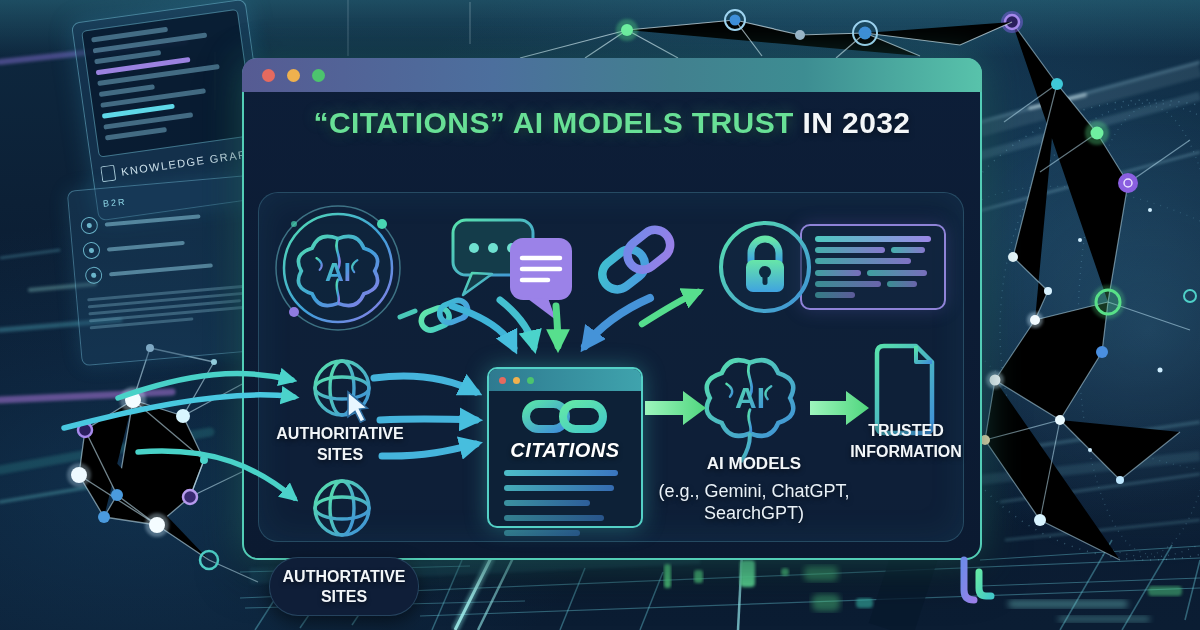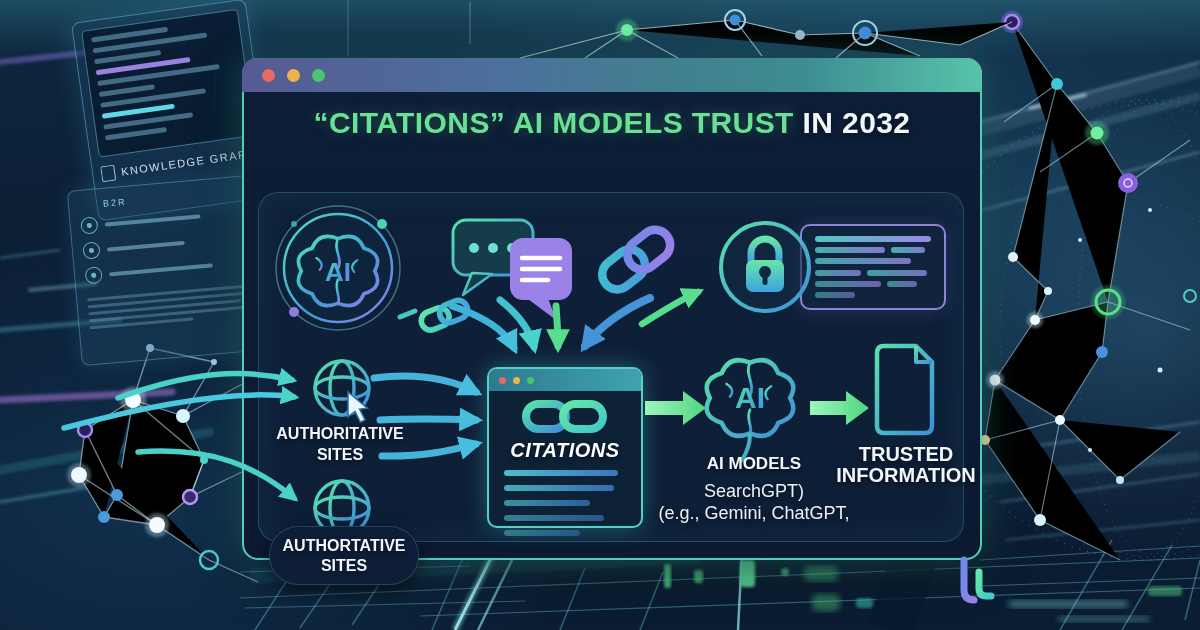--- a/index.html
+++ b/index.html
@@ -53,28 +53,28 @@
     text-shadow:0 2px 6px rgba(0,0,0,.45);}
   .hl-green{color:#68e096;text-shadow:0 0 14px rgba(100,230,150,.35),0 2px 6px rgba(0,0,0,.4);}
   .inner-panel{position:absolute;left:14px;top:132px;width:704px;height:348px;border-radius:20px;
     background:rgba(18,37,62,.52);border:1.5px solid rgba(108,196,224,.26);
     box-shadow:inset 0 0 34px rgba(40,125,165,.14);}
 
   
   .lbl{position:absolute;text-align:center;color:#f2f6f9;font-weight:800;
     text-shadow:0 2px 5px rgba(0,0,0,.55);}
   .sites-top{left:252px;top:423px;width:176px;font-size:16px;line-height:21px;}
-  .pill{position:absolute;left:269px;top:526px;width:148px;height:57px;border-radius:29px;
+  .pill{position:absolute;left:269px;top:557px;width:148px;height:57px;border-radius:29px;
     background:#0f1e38;border:1px solid rgba(120,200,230,.22);box-shadow:0 6px 18px rgba(0,0,0,.5);
     display:flex;flex-direction:column;align-items:center;justify-content:center;
     color:#f2f6f9;font-weight:800;font-size:16px;line-height:20px;text-shadow:0 2px 4px rgba(0,0,0,.5);}
   .aim-block{left:645px;top:451px;width:218px;}
   .aim-title{font-size:17px;line-height:26px;}
   .aim-sub{font-size:18px;line-height:22px;font-weight:400;color:#eaf2f8;margin-top:3px;}
-  .trusted{left:836px;top:444px;width:140px;font-size:20px;line-height:21px;}
+  .trusted{left:836px;top:420px;width:140px;font-size:16px;line-height:21px;}
 
   
   .cit-card{position:absolute;left:487px;top:367px;width:152px;height:157px;border-radius:10px;
     border:2px solid #54d0c6;background:#0d2137;box-shadow:0 0 22px rgba(70,210,200,.35);}
   .cit-bar{height:22px;border-radius:8px 8px 0 0;background:linear-gradient(90deg,#2e7a90,#3fa3ad);
     display:flex;align-items:center;padding-left:10px;gap:7px;}
   .cdot{width:7px;height:7px;border-radius:50%;}
   .cit-label{text-align:center;color:#fff;font-weight:800;font-size:20px;letter-spacing:.5px;
     margin-top:2px;text-shadow:0 2px 4px rgba(0,0,0,.5);font-style:italic;}
   .cit-lines{padding:8px 0 0 15px;}
@@ -503,22 +503,22 @@
       <path d="M0,10 C-4,18 3,25 0,30" stroke-width="2.4"></path>
       <path d="M0,31 C0,41 -3,47 -7,53" stroke-width="3.4"></path>
       <path d="M-20,-12 q8,5 3,11" stroke-width="2"></path>
       <path d="M18,-10 q-8,5 -3,11" stroke-width="2"></path>
     </g>
     <text x="67" y="68" text-anchor="middle" font-size="30" font-weight="bold" fill="url(#gTB)" font-family="Liberation Sans,sans-serif">AI</text>
   </svg>
   <div class="lbl aim-block">
     <div class="aim-title">AI MODELS</div>
     <div class="aim-sub">
+      <div>(e.g., Gemini, ChatGPT,</div>
       <div>SearchGPT)</div>
-      <div>(e.g., Gemini, ChatGPT,</div>
     </div>
   </div>
 
   <svg class="abs" style="left:868px;top:340px" width="74" height="100">
     <path d="M16,6 H48 L64,22 V86 Q64,93 57,93 H16 Q9,93 9,86 V13 Q9,6 16,6 Z" fill="rgba(14,34,56,.35)" stroke="url(#gTB)" stroke-width="4.5" stroke-linejoin="round"></path>
     <path d="M48,6 V22 H64" fill="none" stroke="url(#gTB)" stroke-width="4" stroke-linejoin="round"></path>
     <g stroke="url(#gTB)" stroke-width="4" stroke-linecap="round">
       <line x1="19" y1="33" x2="54" y2="33"></line>
       <line x1="19" y1="42" x2="54" y2="42"></line>
       <line x1="19" y1="51" x2="54" y2="51"></line>

